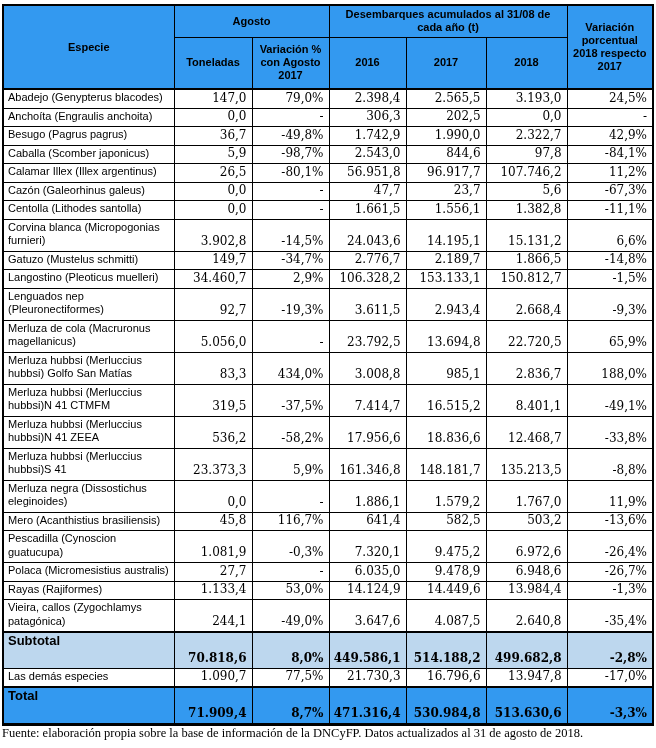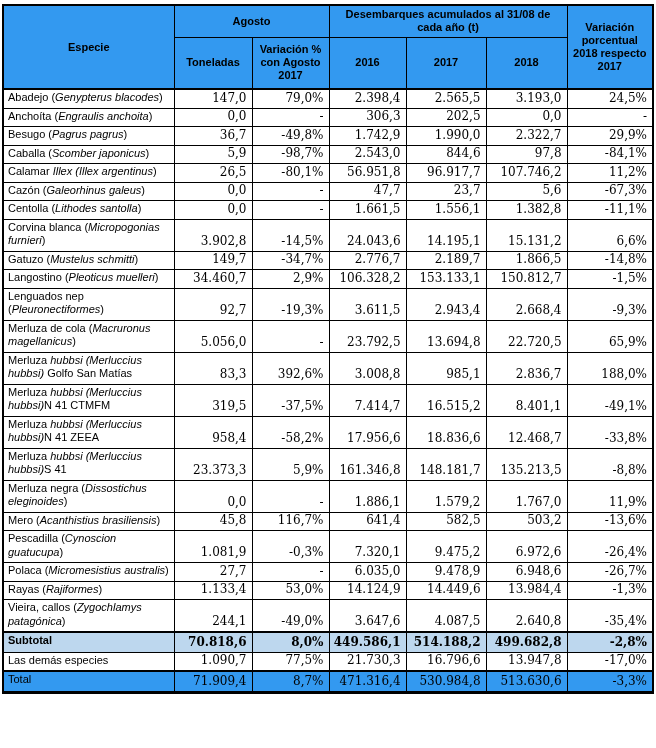--- a/index.html
+++ b/index.html
@@ -39,44 +39,44 @@
     border:1px solid var(--border);
     vertical-align:bottom;
     background:#fff;
   }
   td.species{
     font-size:11px;
     line-height:13.5px;
     text-align:left;
     padding:1px 2px 3px 4px;
   }
-  td.species .it{font-style:italic;}
+  td.species .it{}
   td.num{
     font-family:"DejaVu Serif",serif;
     font-size:12px;
     line-height:14px;
     text-align:right;
     padding:0 5px 3px 0;
     font-variant-numeric:oldstyle-nums;
     font-feature-settings:"onum";
   }
   tr.row-subtotal td{
     background:var(--light-blue);
     border-top:2px solid var(--border);
     font-weight:bold;
   }
   tr.row-total td{
     background:var(--blue);
     border-top:2px solid var(--border);
     border-bottom:3px solid var(--border);
-    font-weight:normal;
+    font-weight:bold;
   }
   tr.row-subtotal td.species, tr.row-total td.species{
-    font-size:11px;
-    padding-bottom:4px;
+    font-size:13px;
+    padding-bottom:20px;
   }
   .footnote{
     position:absolute;left:2px;top:726px;width:652px;
     font-family:"Liberation Serif",serif;
     font-size:12.5px;
     line-height:15px;
     white-space:nowrap;
   }
 </style>
 </head>
@@ -127,21 +127,21 @@
           <td class="num">0,0</td>
           <td class="num">-</td>
         </tr>
         <tr>
           <td class="species"><span>Besugo (</span><span class="it">Pagrus pagrus</span><span>)</span></td>
           <td class="num">36,7</td>
           <td class="num">-49,8%</td>
           <td class="num">1.742,9</td>
           <td class="num">1.990,0</td>
           <td class="num">2.322,7</td>
-          <td class="num">29,9%</td>
+          <td class="num">42,9%</td>
         </tr>
         <tr>
           <td class="species"><span>Caballa (</span><span class="it">Scomber japonicus</span><span>)</span></td>
           <td class="num">5,9</td>
           <td class="num">-98,7%</td>
           <td class="num">2.543,0</td>
           <td class="num">844,6</td>
           <td class="num">97,8</td>
           <td class="num">-84,1%</td>
         </tr>
@@ -213,38 +213,38 @@
           <td class="num">5.056,0</td>
           <td class="num">-</td>
           <td class="num">23.792,5</td>
           <td class="num">13.694,8</td>
           <td class="num">22.720,5</td>
           <td class="num">65,9%</td>
         </tr>
         <tr>
           <td class="species"><span>Merluza </span><span class="it">hubbsi (Merluccius hubbsi)</span><span> Golfo San Matías</span></td>
           <td class="num">83,3</td>
-          <td class="num">392,6%</td>
+          <td class="num">434,0%</td>
           <td class="num">3.008,8</td>
           <td class="num">985,1</td>
           <td class="num">2.836,7</td>
           <td class="num">188,0%</td>
         </tr>
         <tr>
           <td class="species"><span>Merluza </span><span class="it">hubbsi (Merluccius hubbsi)</span><span>N 41 CTMFM</span></td>
           <td class="num">319,5</td>
           <td class="num">-37,5%</td>
           <td class="num">7.414,7</td>
           <td class="num">16.515,2</td>
           <td class="num">8.401,1</td>
           <td class="num">-49,1%</td>
         </tr>
         <tr>
           <td class="species"><span>Merluza </span><span class="it">hubbsi (Merluccius hubbsi)</span><span>N 41 ZEEA</span></td>
-          <td class="num">958,4</td>
+          <td class="num">536,2</td>
           <td class="num">-58,2%</td>
           <td class="num">17.956,6</td>
           <td class="num">18.836,6</td>
           <td class="num">12.468,7</td>
           <td class="num">-33,8%</td>
         </tr>
         <tr>
           <td class="species"><span>Merluza </span><span class="it">hubbsi (Merluccius hubbsi)</span><span>S 41</span></td>
           <td class="num">23.373,3</td>
           <td class="num">5,9%</td>
@@ -329,13 +329,14 @@
           <td class="species"><span>Total</span></td>
           <td class="num">71.909,4</td>
           <td class="num">8,7%</td>
           <td class="num">471.316,4</td>
           <td class="num">530.984,8</td>
           <td class="num">513.630,6</td>
           <td class="num">-3,3%</td>
         </tr>
       </tbody>
   </table>
+  <div class="footnote">Fuente: elaboración propia sobre la base de información de la DNCyFP. Datos actualizados al 31 de agosto de 2018.</div>
 </div>
 
 </body></html>

